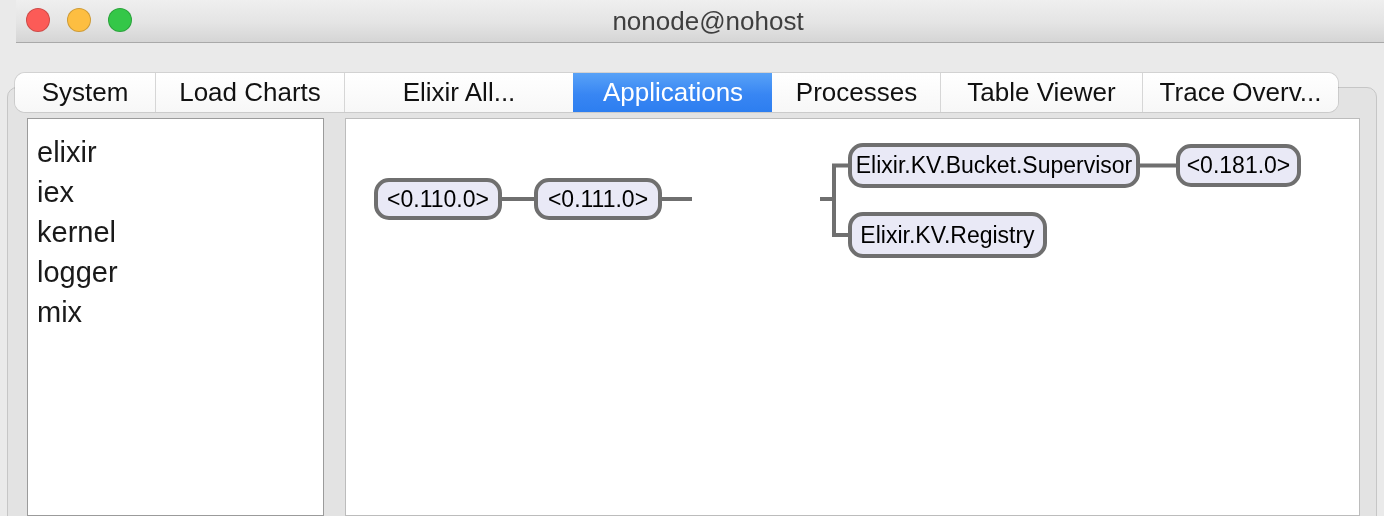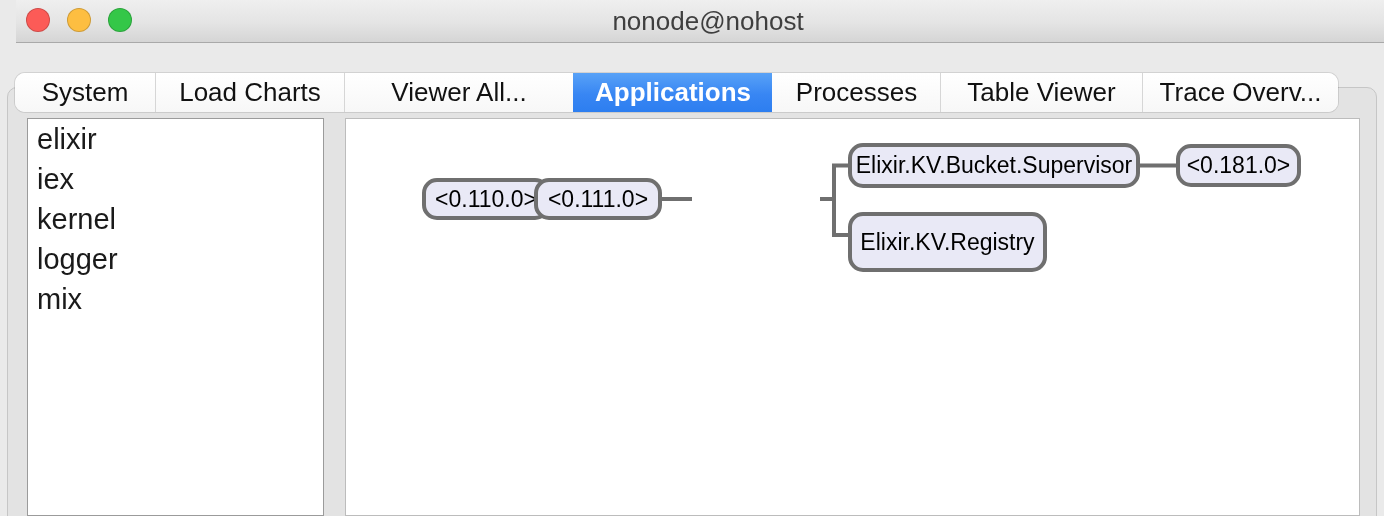--- a/index.html
+++ b/index.html
@@ -53,30 +53,29 @@
     background:linear-gradient(180deg,#ffffff, #f7f7f7);
     border-left:1px solid #d6d6d6;
     cursor:default;
     white-space:nowrap;
   }
   .tab:first-child { border-left:none; }
   .tab.selected {
     background:linear-gradient(180deg,#58a2f7 0%,#3886f3 55%,#2d7ef0 100%);
     color:#ffffff;
     border-left-color:transparent;
-    font-weight:bold;
   }
   .tab.selected + .tab { border-left-color:transparent; }
 
   
   .sidebar {
     position:absolute; left:27px; top:118px; width:297px; height:398px;
     background:#ffffff;
     border:1px solid #9b9b9b;
-    padding-top:0;
+    padding-top:13px;
     overflow:hidden;
   }
   .list-item {
     height:40px; line-height:40px;
     padding-left:9px;
     font-size:29px; color:#1a1a1a;
     white-space:nowrap;
   }
   .list-item.selected { background:#d9d9d9; }
 
@@ -109,21 +108,21 @@
     <div class="light" style="background:#34c748;"></div>
   </div>
   <div class="title">nonode@nohost</div>
 </div>
 
 <div class="notebook"></div>
 
 <div class="tabstrip">
   <div class="tab" style="width:140px">System</div>
   <div class="tab" style="width:189px">Load Charts</div>
-  <div class="tab" style="width:229px">Viewer All...</div>
+  <div class="tab" style="width:229px">Elixir All...</div>
   <div class="tab selected" style="width:199px">Applications</div>
   <div class="tab" style="width:168px">Processes</div>
   <div class="tab" style="width:202px">Table Viewer</div>
   <div class="tab" style="width:196px">Trace Overv...</div>
 </div>
 
 <div class="sidebar">
   <div class="list-item">elixir</div>
   <div class="list-item">iex</div>
   <div class="list-item">kernel</div>
@@ -134,18 +133,18 @@
 <div class="main-panel">
 
   <svg class="edges" width="1015" height="398" viewBox="0 0 1015 398" fill="none" stroke="#6f6f6f" stroke-width="4">
     <path d="M156,80 H188"></path>
     <path d="M316,80 H346"></path>
     <path d="M474,80 H488"></path>
     <path d="M502,46.5 H488 V116 H502"></path>
     <path d="M794,46.5 H830"></path>
   </svg>
 
-  <div class="tnode" style="left:28px;  top:59px; width:128px; height:42px;margin-left:48px;">&lt;0.110.0&gt;</div>
+  <div class="tnode" style="left:28px;  top:59px; width:128px; height:42px;">&lt;0.110.0&gt;</div>
   <div class="tnode" style="left:188px; top:59px; width:128px; height:42px;">&lt;0.111.0&gt;</div>
   <div class="tnode" style="left:502px; top:24px; width:292px; height:45px;">Elixir.KV.Bucket.Supervisor</div>
   <div class="tnode" style="left:830px; top:25px; width:125px; height:43px;">&lt;0.181.0&gt;</div>
-  <div class="tnode" style="left:502px; top:93px; width:199px; height:60px;">Elixir.KV.Registry</div>
+  <div class="tnode" style="left:502px; top:93px; width:199px; height:46px;">Elixir.KV.Registry</div>
 </div>
 
 </body></html>

